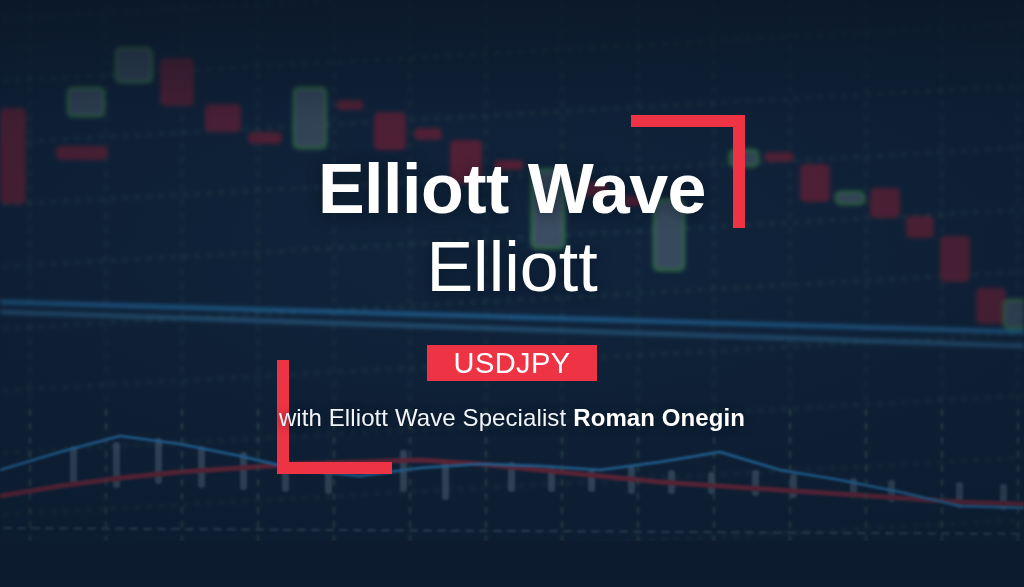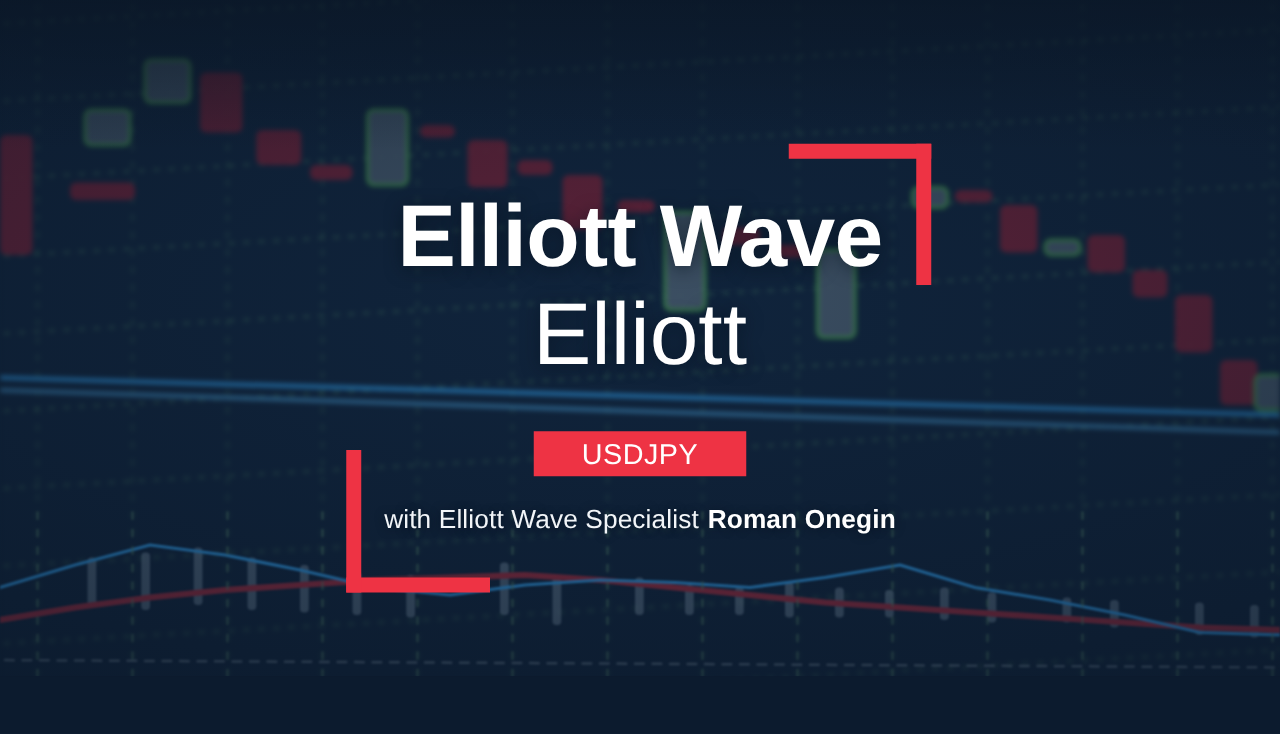--- a/index.html
+++ b/index.html
@@ -55,27 +55,27 @@
     text-shadow:0 2px 14px rgba(5,14,26,.55);
   }
 
   .badge{
     position:absolute;left:427px;top:345px;
     width:170px;height:36px;
     background:#ee3344;
     display:flex;align-items:center;justify-content:center;
   }
   .badge span{
-    color:#ffffff;font-size:23px;font-weight:400;letter-spacing:.4px;
+    color:#ffffff;font-size:29px;font-weight:400;letter-spacing:.4px;
   }
 
   .byline{
     position:absolute;left:0;right:0;top:404px;
     text-align:center;color:#f2f5f8;
-    font-size:21px;font-weight:300;letter-spacing:.1px;
+    font-size:24px;font-weight:300;letter-spacing:.1px;
     text-shadow:0 1px 8px rgba(5,14,26,.6);
     white-space:nowrap;
   }
   .byline .name{font-weight:700;color:#ffffff;margin-left:7px;}
 </style>
 </head>
 <body>
 
 <div id="stage">
 

